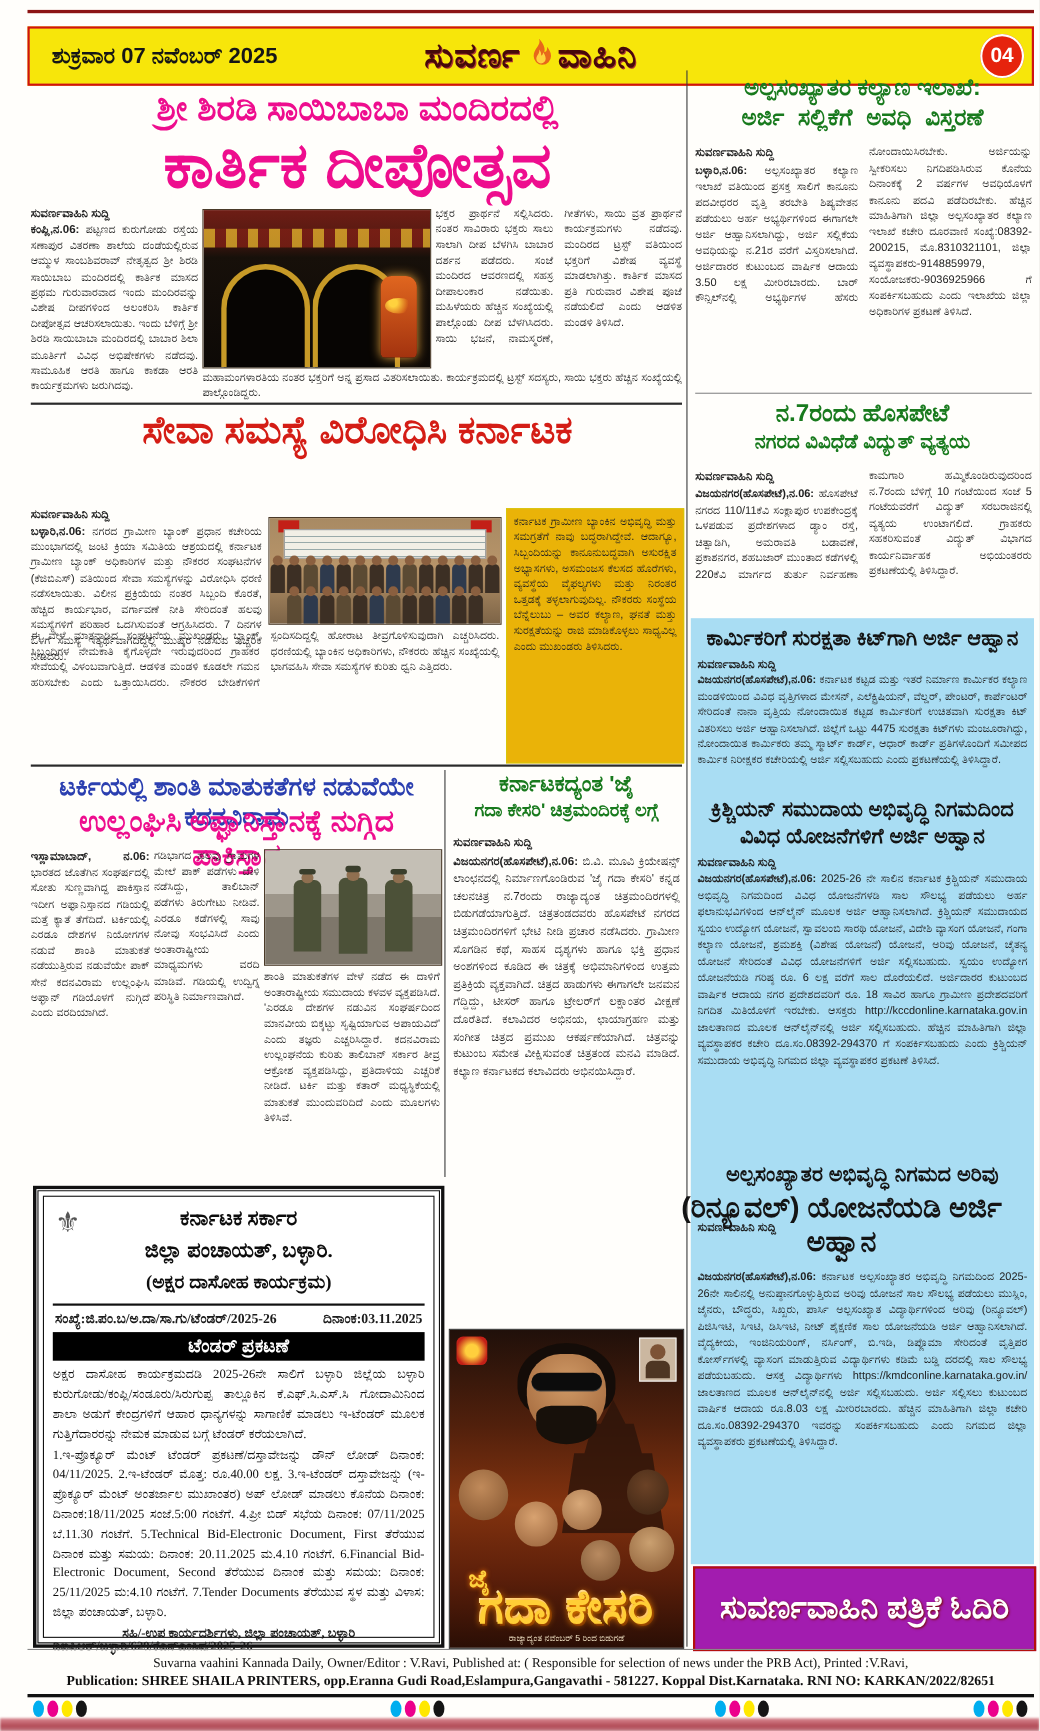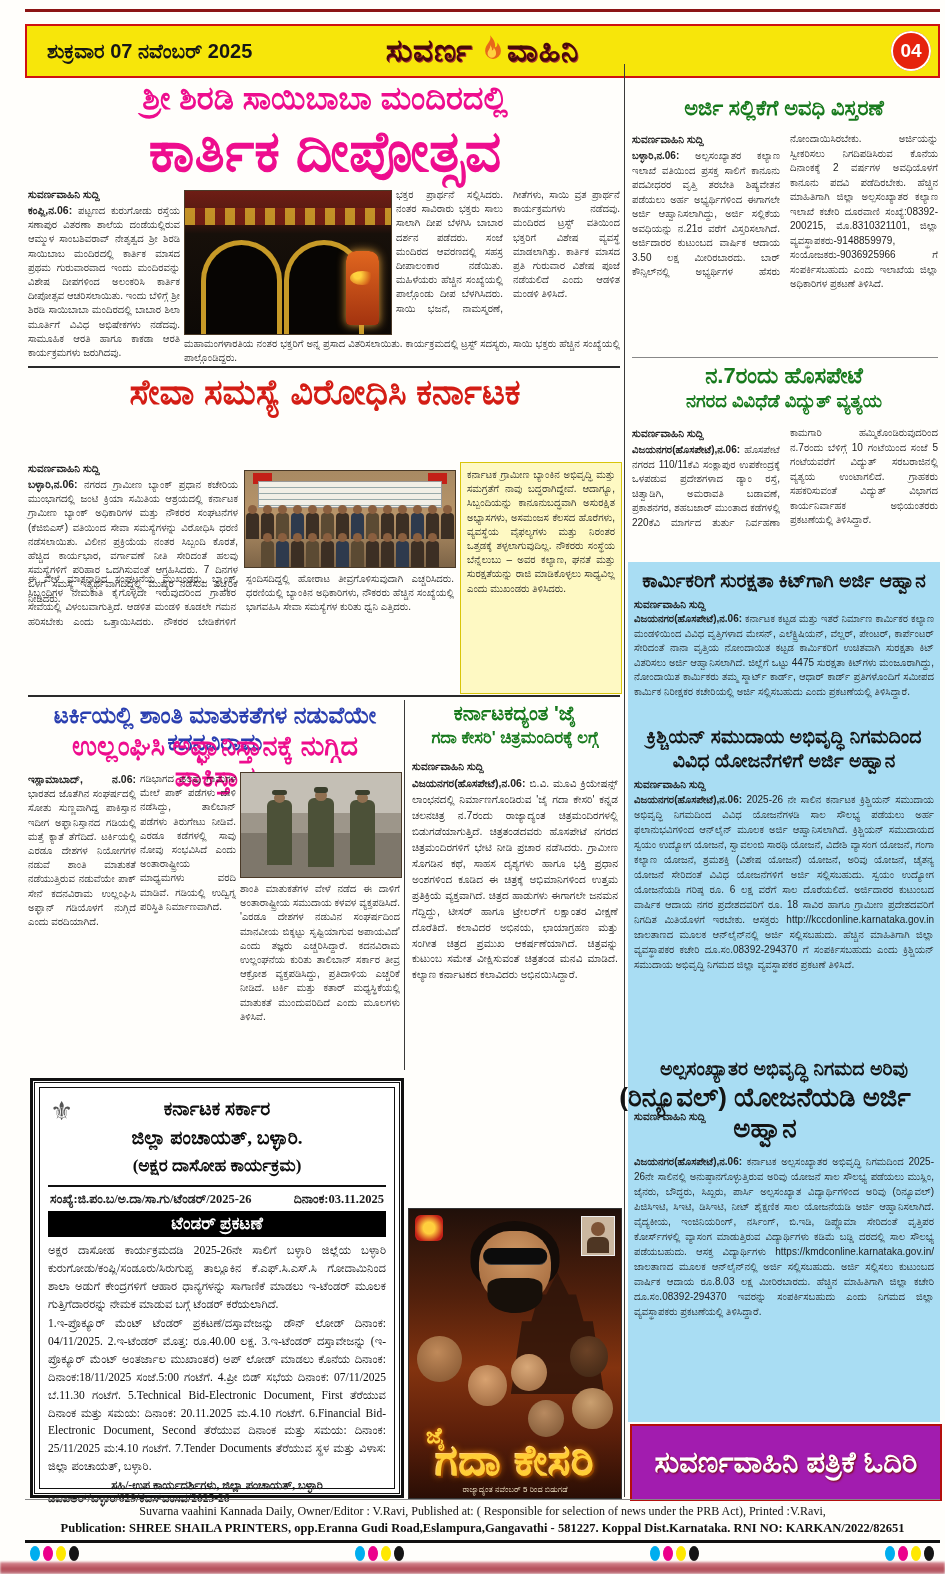--- a/index.html
+++ b/index.html
@@ -58,21 +58,21 @@
   .person:before{content:"";position:absolute;top:-8px;left:2px;width:9px;height:9px;border-radius:50%;background:#8a5f3f;}
   .person:nth-child(3n){background:#5b4a33;}
   .person:nth-child(4n){background:#2e3a4d;}
   
   .s-bg{position:absolute;inset:0;background:linear-gradient(180deg,#c4bfb5 0 38%,#9d968a 38% 58%,#7e776b 58% 100%);}
   .soldier{position:absolute;bottom:12%;width:16%;height:62%;background:#4c5138;border-radius:6px 6px 0 0;}
   .soldier:before{content:"";position:absolute;top:-11%;left:28%;width:44%;height:16%;border-radius:50%;background:#8f6f50;}
   .soldier:after{content:"";position:absolute;top:-16%;left:22%;width:56%;height:8%;border-radius:3px;background:#3a3e2c;}
 
   
-  .yellow-box{background:#fef9c3;padding:5px 6px;border:1px solid #d8c50a;}
+  .yellow-box{background:#eab308;padding:5px 6px;border:1px solid #d8c50a;}
 
   
   .poster{background:linear-gradient(180deg,#20100a 0%,#51200c 30%,#83330f 55%,#5c1f0a 78%,#2a0e05 100%);
           border:1px solid #333;overflow:hidden;}
   .po-temple{position:absolute;right:8%;top:22%;width:44%;height:42%;background:#2c140a;
              clip-path:polygon(50% 0,62% 18%,70% 18%,78% 40%,88% 40%,100% 100%,0 100%,12% 40%,22% 40%,30% 18%,38% 18%);opacity:.8;}
   .po-hair{position:absolute;left:50%;top:4%;width:42%;height:24%;transform:translateX(-50%);background:#140c08;border-radius:50% 50% 40% 40%;}
   .po-face{position:absolute;left:50%;top:7.5%;width:34%;height:26%;transform:translateX(-50%);
            background:radial-gradient(circle at 50% 35%,#d09a66,#a96f42 75%);border-radius:44% 44% 52% 52%;}
   .po-glasses{position:absolute;left:50%;top:13.5%;width:30%;height:5.5%;transform:translateX(-50%);
@@ -264,21 +264,22 @@
       <div class="t-bar">ಟೆಂಡರ್ ಪ್ರಕಟಣೆ</div>
       <div class="t-body">ಅಕ್ಷರ ದಾಸೋಹ ಕಾರ್ಯಕ್ರಮದಡಿ 2025-26ನೇ ಸಾಲಿಗೆ ಬಳ್ಳಾರಿ ಜಿಲ್ಲೆಯ ಬಳ್ಳಾರಿ ಕುರುಗೋಡು/ಕಂಪ್ಲಿ/ಸಂಡೂರು/ಸಿರುಗುಪ್ಪ ತಾಲ್ಲೂಕಿನ ಕೆ.ಎಫ್.ಸಿ.ಎಸ್.ಸಿ ಗೋದಾಮಿನಿಂದ ಶಾಲಾ ಅಡುಗೆ ಕೇಂದ್ರಗಳಿಗೆ ಆಹಾರ ಧಾನ್ಯಗಳನ್ನು ಸಾಗಾಣಿಕೆ ಮಾಡಲು ಇ-ಟೆಂಡರ್ ಮೂಲಕ ಗುತ್ತಿಗೆದಾರರನ್ನು ನೇಮಕ ಮಾಡುವ ಬಗ್ಗೆ ಟೆಂಡರ್ ಕರೆಯಲಾಗಿದೆ.</div>
       <div class="t-body" style="margin-top:2px;">1.ಇ-ಪ್ರೊಕ್ಯೂರ್ ಮೆಂಟ್ ಟೆಂಡರ್ ಪ್ರಕಟಣೆ/ದಸ್ತಾವೇಜನ್ನು ಡೌನ್ ಲೋಡ್ ದಿನಾಂಕ: 04/11/2025. 2.ಇ-ಟೆಂಡರ್ ಮೊತ್ತ: ರೂ.40.00 ಲಕ್ಷ. 3.ಇ-ಟೆಂಡರ್ ದಸ್ತಾವೇಜನ್ನು (ಇ-ಪ್ರೊಕ್ಯೂರ್ ಮೆಂಟ್ ಅಂತರ್ಜಾಲ ಮುಖಾಂತರ) ಅಪ್ ಲೋಡ್ ಮಾಡಲು ಕೊನೆಯ ದಿನಾಂಕ: ದಿನಾಂಕ:18/11/2025 ಸಂಜೆ.5:00 ಗಂಟೆಗೆ. 4.ಪ್ರೀ ಬಿಡ್ ಸಭೆಯ ದಿನಾಂಕ: 07/11/2025 ಬೆ.11.30 ಗಂಟೆಗೆ. 5.Technical Bid-Electronic Document, First ತೆರೆಯುವ ದಿನಾಂಕ ಮತ್ತು ಸಮಯ: ದಿನಾಂಕ: 20.11.2025 ಮ.4.10 ಗಂಟೆಗೆ. 6.Financial Bid-Electronic Document, Second ತೆರೆಯುವ ದಿನಾಂಕ ಮತ್ತು ಸಮಯ: ದಿನಾಂಕ: 25/11/2025 ಮ:4.10 ಗಂಟೆಗೆ. 7.Tender Documents ತೆರೆಯುವ ಸ್ಥಳ ಮತ್ತು ವಿಳಾಸ: ಜಿಲ್ಲಾ ಪಂಚಾಯತ್, ಬಳ್ಳಾರಿ.</div>
       <div class="t-sign">ಸಹಿ/-ಉಪ ಕಾರ್ಯದರ್ಶಿಗಳು, ಜಿಲ್ಲಾ ಪಂಚಾಯತ್, ಬಳ್ಳಾರಿ</div>
       <div class="t-ref2">ಡಿಐಪಿಆರ್/ಬಳ್ಳಾರಿ/629/ಕೆಎಸ್ಎಂಸಿವ/2025-26</div>
     </div>
   </div>
 
   <div class="abs vline" style="left:624px;top:64px;height:1433px;"></div>
 
-  <div class="abs ctr hl-green" style="left:630px;top:96px;width:308px;font-size:21px;">ಅರ್ಜಿ ಸಲ್ಲಿಕೆಗೆ ಅವಧಿ ವಿಸ್ತರಣೆ</div>
+  <div class="abs ctr hl-green" style="left:630px;top:68px;width:308px;font-size:21px;">ಅಲ್ಪಸಂಖ್ಯಾತರ ಕಲ್ಯಾಣ ಇಲಾಖೆ:</div>
+  <div class="abs ctr hl-green" style="left:630px;top:96px;width:308px;font-size:21px;font-family:Liberation Mono, monospace;">ಅರ್ಜಿ ಸಲ್ಲಿಕೆಗೆ ಅವಧಿ ವಿಸ್ತರಣೆ</div>
   <div class="abs rt jus cols2" style="left:632px;top:132px;width:306px;height:222px;">
     <div class="byl">ಸುವರ್ಣವಾಹಿನಿ ಸುದ್ದಿ</div>
     <b>ಬಳ್ಳಾರಿ,ನ.06:</b>
     <span>ಅಲ್ಪಸಂಖ್ಯಾತರ ಕಲ್ಯಾಣ ಇಲಾಖೆ ವತಿಯಿಂದ ಪ್ರಸಕ್ತ ಸಾಲಿಗೆ ಕಾನೂನು ಪದವೀಧರರ ವೃತ್ತಿ ತರಬೇತಿ ಶಿಷ್ಯವೇತನ ಪಡೆಯಲು ಅರ್ಹ ಅಭ್ಯರ್ಥಿಗಳಿಂದ ಈಗಾಗಲೇ ಅರ್ಜಿ ಆಹ್ವಾನಿಸಲಾಗಿದ್ದು, ಅರ್ಜಿ ಸಲ್ಲಿಕೆಯ ಅವಧಿಯನ್ನು ನ.21ರ ವರೆಗೆ ವಿಸ್ತರಿಸಲಾಗಿದೆ. ಅರ್ಜಿದಾರರ ಕುಟುಂಬದ ವಾರ್ಷಿಕ ಆದಾಯ 3.50 ಲಕ್ಷ ಮೀರಿರಬಾರದು. ಬಾರ್ ಕೌನ್ಸಿಲ್‌ನಲ್ಲಿ ಅಭ್ಯರ್ಥಿಗಳ ಹೆಸರು ನೋಂದಾಯಿಸಿರಬೇಕು. ಅರ್ಜಿಯನ್ನು ಸ್ವೀಕರಿಸಲು ನಿಗದಿಪಡಿಸಿರುವ ಕೊನೆಯ ದಿನಾಂಕಕ್ಕೆ 2 ವರ್ಷಗಳ ಅವಧಿಯೊಳಗೆ ಕಾನೂನು ಪದವಿ ಪಡೆದಿರಬೇಕು. ಹೆಚ್ಚಿನ ಮಾಹಿತಿಗಾಗಿ ಜಿಲ್ಲಾ ಅಲ್ಪಸಂಖ್ಯಾತರ ಕಲ್ಯಾಣ ಇಲಾಖೆ ಕಚೇರಿ ದೂರವಾಣಿ ಸಂಖ್ಯೆ:08392-200215, ಮೊ.8310321101, ಜಿಲ್ಲಾ ವ್ಯವಸ್ಥಾಪಕರು-9148859979, ಸಂಯೋಜಕರು-9036925966 ಗೆ ಸಂಪರ್ಕಿಸಬಹುದು ಎಂದು ಇಲಾಖೆಯ ಜಿಲ್ಲಾ ಅಧಿಕಾರಿಗಳ ಪ್ರಕಟಣೆ ತಿಳಿಸಿದೆ.</span>
   </div>
   <div class="abs hline-thin" style="left:632px;top:357px;width:306px;"></div>
 
   <div class="abs ctr hl-green" style="left:630px;top:363px;width:308px;font-size:22px;">ನ.7ರಂದು ಹೊಸಪೇಟೆ</div>
   <div class="abs ctr hl-green" style="left:630px;top:391px;width:308px;font-size:18px;">ನಗರದ ವಿವಿಧೆಡೆ ವಿದ್ಯುತ್ ವ್ಯತ್ಯಯ</div>
   <div class="abs rt jus cols2" style="left:632px;top:426px;width:306px;height:130px;">

